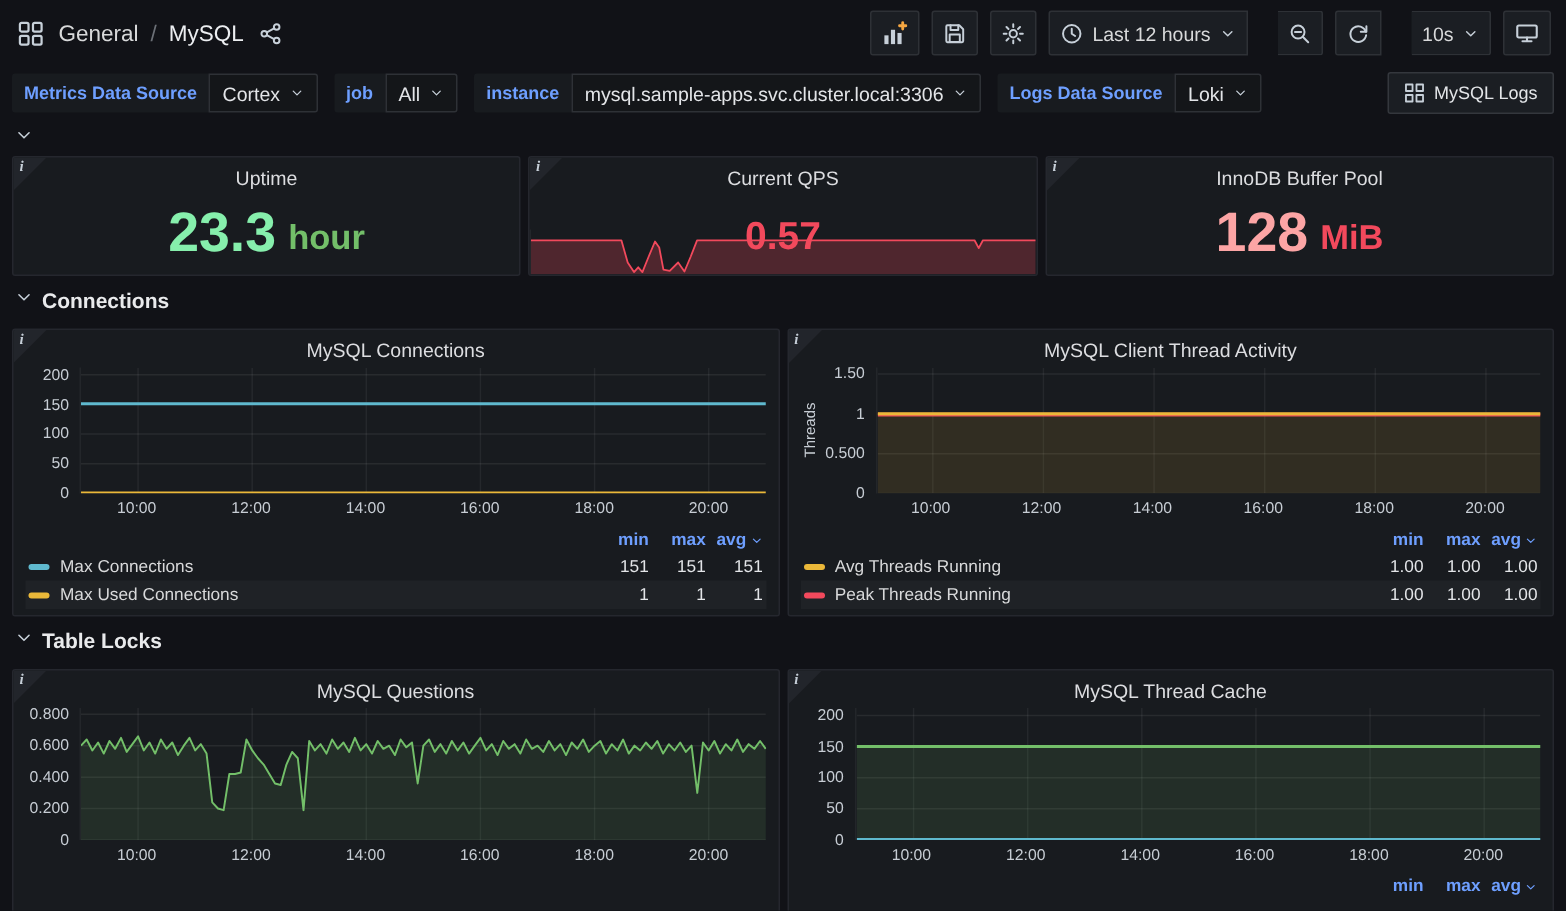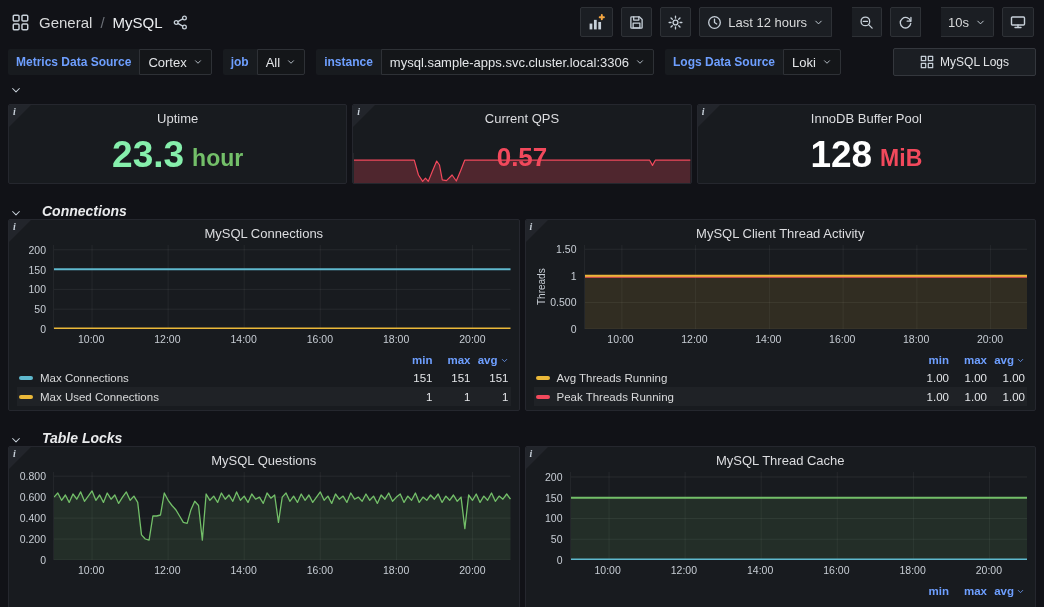--- a/index.html
+++ b/index.html
@@ -25,33 +25,33 @@
 
   
   .varrow { display:flex; align-items:center; padding:4px 8px 2px 8px; gap:4px; }
   .vgroup { display:flex; align-items:center; margin-right:7px; }
   .vlabel { height:26px; display:flex; align-items:center; padding:0 8px; background:#181b1f;
     border-radius:2px 0 0 2px; color:#6e9fff; font-size:12px; font-weight:700; cursor:default; }
   .vvalue { height:26px; display:flex; align-items:center; gap:6px; padding:0 8px;
     background:#141619; border:1px solid #2e3136; border-radius:0 2px 2px 0;
     color:#e3e5e8; font-size:13px; font-weight:500; cursor:pointer; }
   .varrow .spacer { flex:1; }
-  .logs-btn { height:28px; display:flex; align-items:center; gap:6px; padding:0 26px;
+  .logs-btn { height:28px; display:flex; align-items:center; gap:6px; padding:0 10px;
     background:#1b1e23; border:1px solid #34373d; border-radius:2px; color:#e3e5e8;
     font-size:12px; font-weight:500; cursor:pointer; }
 
   .collapse-row { height:24px; display:flex; align-items:center; padding-left:10px; }
 
   
   .dash { padding:2px 8px 0 8px; }
   .row { display:grid; gap:5px; }
   .row.stats { grid-template-columns:1fr 1fr 1fr; height:80px; }
   .row.graphs { grid-template-columns:1fr 1fr; height:192px; }
-  .section-hdr { height:27px; display:flex; align-items:flex-end; gap:20px; padding-left:2px;
-    cursor:pointer; margin-top:8px;font-style:italic; }
+  .section-hdr { height:27px; display:flex; align-items:flex-start; gap:6px; padding-left:2px;
+    cursor:pointer; margin-top:8px; }
   .section-hdr span { font-size:14px; font-weight:700; color:#e9eaec; }
 
   .panel { position:relative; background:#181b1f; border:1px solid #25272e; border-radius:2px;
     overflow:hidden; display:flex; flex-direction:column; padding:5px 8px 4px 8px; }
   .corner { position:absolute; top:0; left:0; width:0; height:0;
     border-top:22px solid #22252b; border-right:22px solid transparent; cursor:pointer; }
   .corner b { position:absolute; top:-21px; left:4px; font-size:10px; font-style:italic;
     font-family:"Liberation Serif", serif; color:#c7d0d9; }
   .ptitle { text-align:center; font-size:13px; font-weight:500; color:#dcdde0;
     height:20px; line-height:18px; cursor:pointer; flex:0 0 auto; }
@@ -276,21 +276,21 @@
           </div>
       </div>
     </section>
 
     <section class="panel">
       <div class="corner">
           <b>i</b>
         </div>
       <div class="ptitle">InnoDB Buffer Pool</div>
       <div class="stat-wrap">
-        <span class="stat-big" style="color: #ffffff;">128</span>
+        <span class="stat-big" style="color: #fca5a5;">128</span>
         <span class="stat-unit" style="color: rgb(242, 73, 92);">MiB</span>
       </div>
     </section>
   </div>
 
   <div class="section-hdr">
     <svg width="12" height="12" viewBox="0 0 16 16" class="ico">
         <path d="M3.5 6l4.5 4.5L12.5 6"></path>
       </svg>
     <span>Connections</span>

